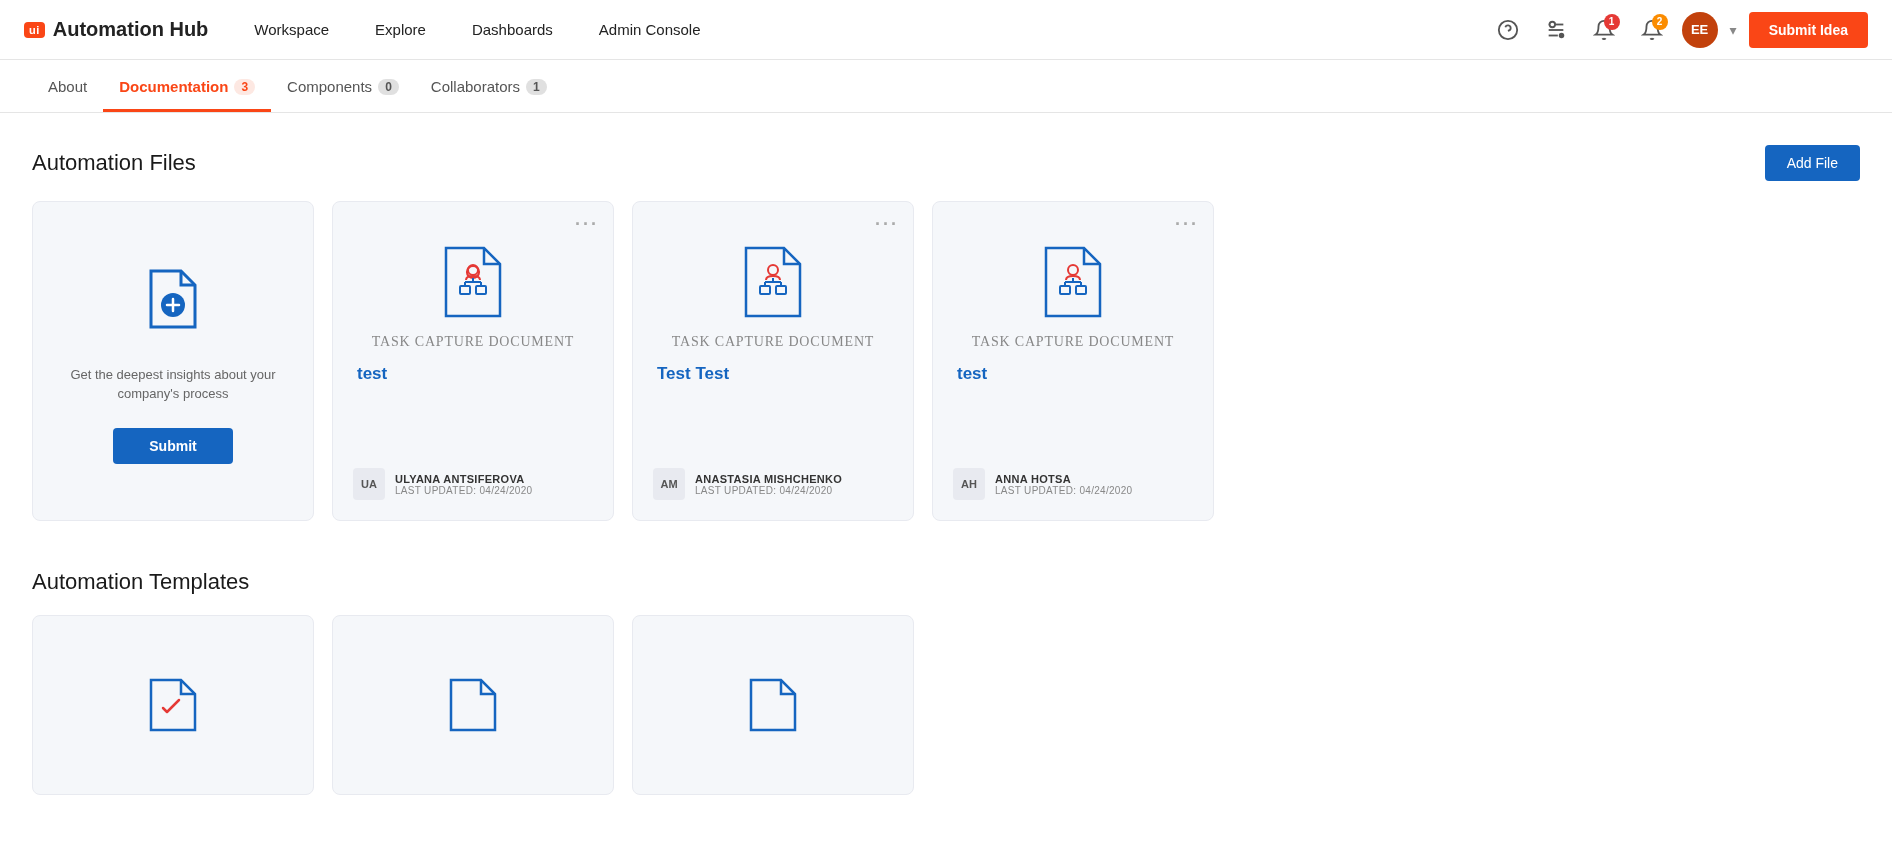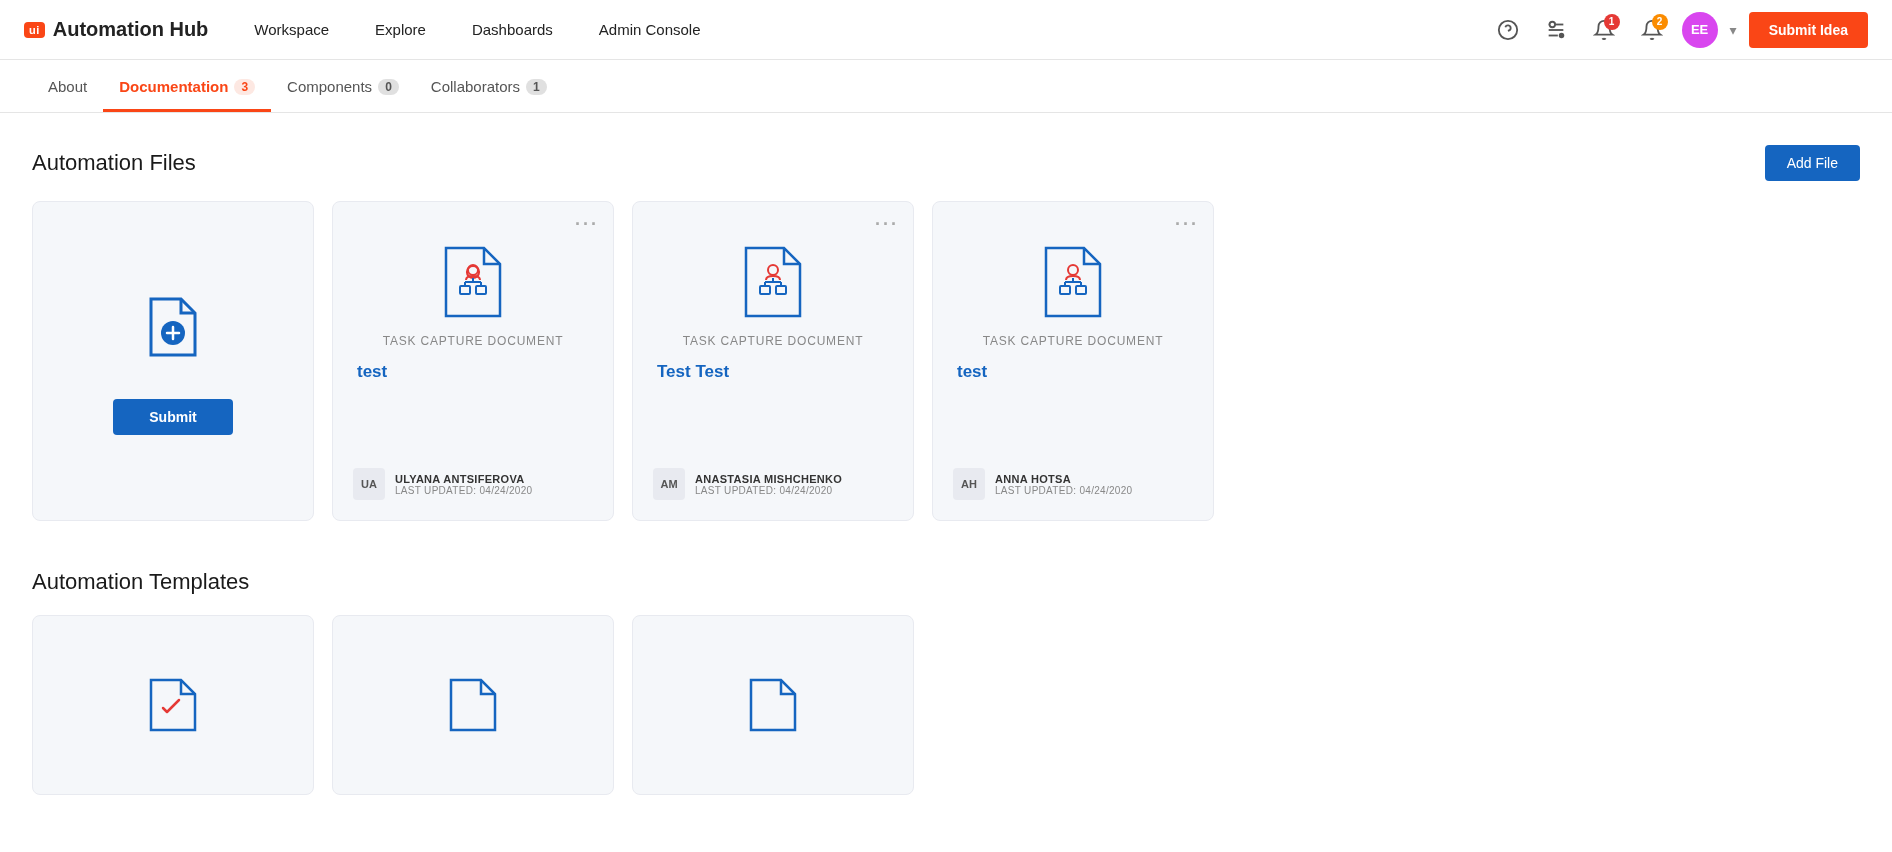--- a/index.html
+++ b/index.html
@@ -80,21 +80,21 @@
       display: flex;
       align-items: center;
       justify-content: center;
     }
     .badge-red { background: #e53935; }
     .badge-orange { background: #fb8c00; }
     .avatar-btn {
       width: 36px;
       height: 36px;
       border-radius: 50%;
-      background: #d946ef;
+      background: #c2410c;
       color: #fff;
       font-size: 13px;
       font-weight: 600;
       display: flex;
       align-items: center;
       justify-content: center;
       cursor: pointer;
       border: none;
     }
     .submit-idea-btn {
@@ -253,26 +253,27 @@
     .card-doc-icon {
       width: 100%;
       display: flex;
       justify-content: center;
       margin-bottom: 12px;
       margin-top: 16px;
     }
     .card-type-label {
       width: 100%;
       text-align: center;
-      font-size: 12px;
+      font-size: 14px;
       color: #888;
       letter-spacing: 0.8px;
       font-weight: 500;
       margin-bottom: 14px;
       text-transform: uppercase;
+      font-family: Liberation Serif, serif;
     }
     .card-doc-title {
       font-size: 17px;
       font-weight: 700;
       color: #1565c0;
       margin-bottom: auto;
       padding: 0 4px;
     }
     .card-footer {
       display: flex;
@@ -425,20 +426,21 @@
         <svg class="create-doc-svg" viewBox="0 0 64 72" fill="none" xmlns="http://www.w3.org/2000/svg">
 
           <path d="M10 8 L40 8 L54 22 L54 64 L10 64 Z" stroke="#1565c0" stroke-width="3" fill="none"></path>
           <path d="M40 8 L40 22 L54 22" stroke="#1565c0" stroke-width="3" fill="none"></path>
 
           <circle cx="32" cy="42" r="12" fill="#1565c0"></circle>
           <line x1="32" y1="36" x2="32" y2="48" stroke="#fff" stroke-width="2.5" stroke-linecap="round"></line>
           <line x1="26" y1="42" x2="38" y2="42" stroke="#fff" stroke-width="2.5" stroke-linecap="round"></line>
         </svg>
       </div>
+      <div class="create-desc">Get the deepest insights about your company's process</div>
       <button class="create-btn">Submit</button>
     </div>
 
     <div class="card doc-card">
       <span class="card-menu">···</span>
       <div class="card-doc-icon">
         <svg class="tc-icon" viewBox="0 0 70 80" fill="none" xmlns="http://www.w3.org/2000/svg">
           <path d="M8 6 L46 6 L62 22 L62 74 L8 74 Z" stroke="#1565c0" stroke-width="2.5" fill="none"></path>
           <path d="M46 6 L46 22 L62 22" stroke="#1565c0" stroke-width="2.5" fill="none"></path>
 

